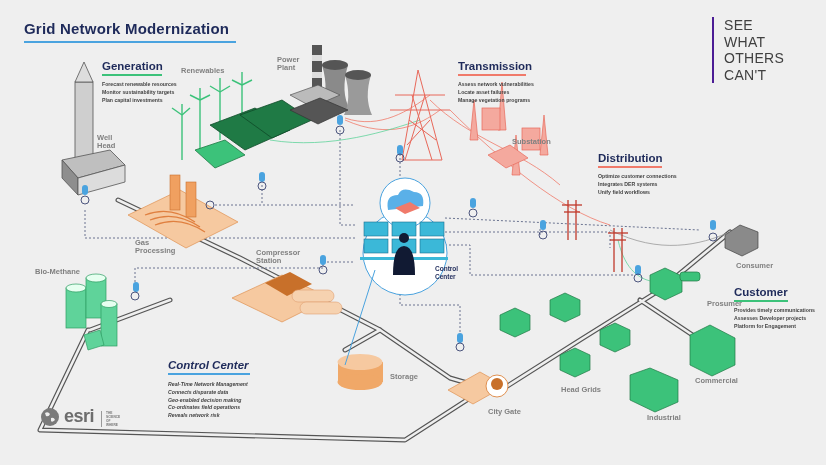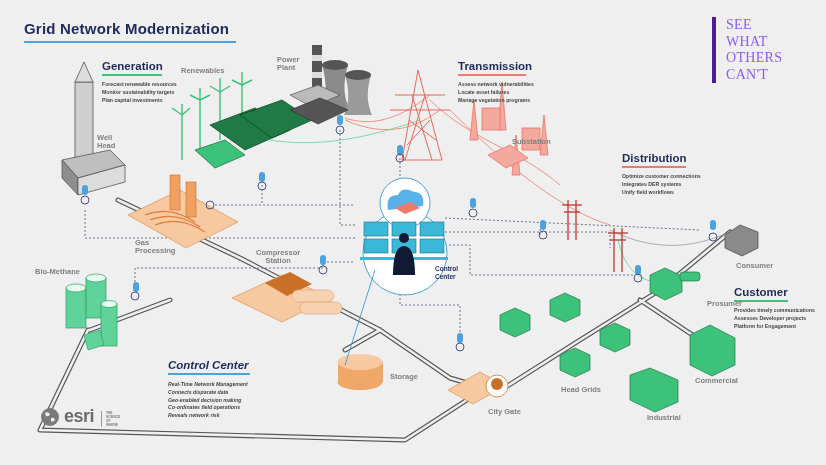--- a/index.html
+++ b/index.html
@@ -4,21 +4,21 @@
 <style>
   html,body{margin:0;padding:0;}
   body{width:826px;height:465px;background:#efefef;position:relative;overflow:hidden;font-family:"Liberation Sans",sans-serif;}
   .abs{position:absolute;}
   .title{left:24px;top:20px;font-size:15px;font-weight:bold;color:#1e2a5a;letter-spacing:0.2px;}
   .title-bar{left:24px;top:41px;width:212px;height:2px;background:#4aa3df;}
   .sec-title{font-size:11.5px;font-weight:bold;color:#1e2a5a;}
   .sec-bar{height:2px;}
   .sec-list{font-size:5.2px;line-height:7.8px;color:#444;font-weight:bold;}
   .lbl{font-size:7.5px;color:#808080;line-height:8px;font-weight:bold;}
-  .slogan{left:712px;top:17px;border-left:4px solid #4c1d95;padding-left:10px;font-size:14px;line-height:16.5px;color:#8b5cf6;letter-spacing:0.3px;font-family:Liberation Serif, serif;}
+  .slogan{left:712px;top:17px;border-left:2px solid #4c1d95;padding-left:10px;font-size:14px;line-height:16.5px;color:#404040;letter-spacing:0.3px;}
   .slogan div{white-space:nowrap;}
   svg{position:absolute;left:0;top:0;}
   .esri{left:40px;top:406px;display:flex;align-items:flex-end;gap:4px;}
   .esri-word{font-size:18px;font-weight:bold;color:#6d6d6d;letter-spacing:-0.5px;}
   .esri-div{width:1px;height:16px;background:#999;margin-left:3px;}
   .esri-tag{font-size:3.2px;color:#777;line-height:4px;font-weight:bold;}
   .cc-label{font-size:6.5px;font-weight:bold;color:#1e2a5a;line-height:8px;}
 </style>
 </head>
 <body>
@@ -264,21 +264,21 @@
 <div class="abs" style="left:458px;top:60px;">
   <div class="sec-title">Transmission</div>
   <div class="sec-bar" style="width:68px;background:#f07a6a;margin:2px 0 5px;"></div>
   <div class="sec-list">
     <div>Assess network vulnerabilities</div>
     <div>Locate asset failures</div>
     <div>Manage vegetation programs</div>
   </div>
 </div>
 
-<div class="abs" style="left:598px;top:152px;margin-left:24px;">
+<div class="abs" style="left:598px;top:152px;">
   <div class="sec-title">Distribution</div>
   <div class="sec-bar" style="width:64px;background:#f07a6a;margin:2px 0 5px;"></div>
   <div class="sec-list">
     <div>Optimize customer connections</div>
     <div>Integrates DER systems</div>
     <div>Unify field workflows</div>
   </div>
 </div>
 
 <div class="abs" style="left:734px;top:286px;">
@@ -310,21 +310,21 @@
 </div>
 <div class="abs lbl" style="left:97px;top:134px;">
   <div>Well</div>
   <div>Head</div>
 </div>
 <div class="abs lbl" style="left:135px;top:239px;">
   <div>Gas</div>
   <div>Processing</div>
 </div>
 <div class="abs lbl" style="left:35px;top:268px;">Bio-Methane</div>
-<div class="abs lbl" style="left:256px;top:249px;text-align:center;">
+<div class="abs lbl" style="left:256px;top:249px;">
   <div>Compressor</div>
   <div>Station</div>
 </div>
 <div class="abs lbl" style="left:390px;top:373px;">Storage</div>
 <div class="abs lbl" style="left:488px;top:408px;">City Gate</div>
 <div class="abs lbl" style="left:512px;top:138px;">Substation</div>
 <div class="abs cc-label" style="left:435px;top:265px;">
   <div>Control</div>
   <div>Center</div>
 </div>

